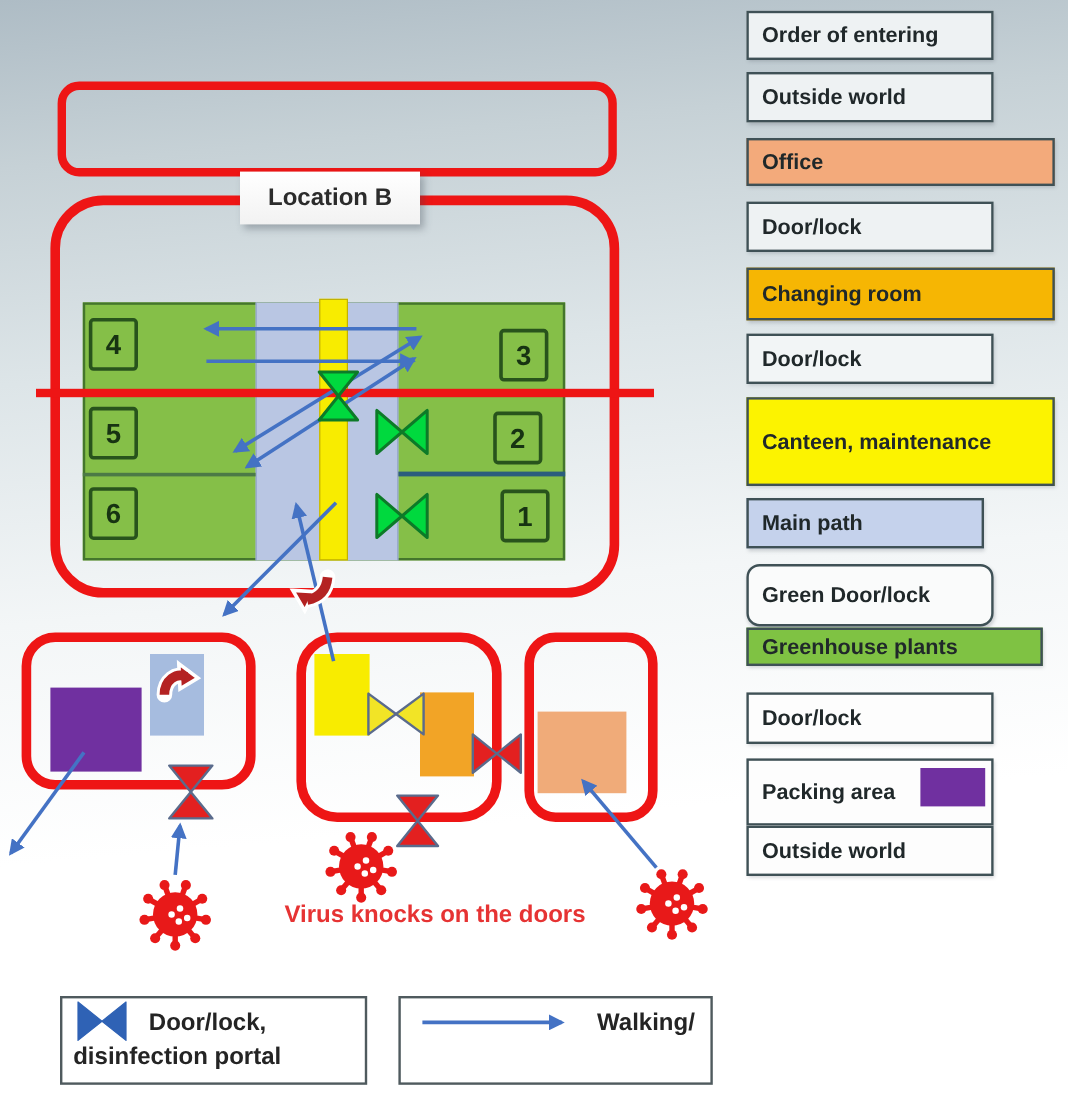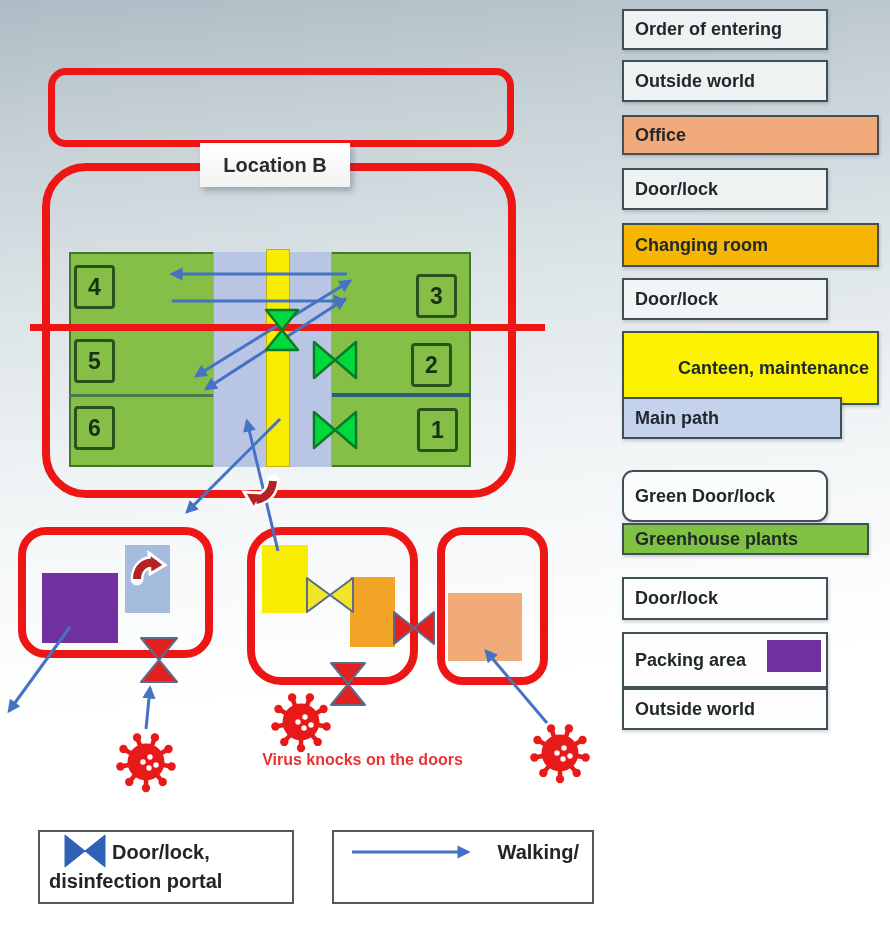--- a/index.html
+++ b/index.html
@@ -18,26 +18,26 @@
   .greenrect{background:#85bf48;border:2px solid #44762c;}
   .bluestrip{background:#b9c6e3;border-left:1px solid #93a5c8;border-right:1px solid #93a5c8;}
   .yellowbar{background:#f8ec00;border:1px solid #c2b200;}
   .numbox{position:absolute;box-sizing:border-box;width:41px;height:44px;background:#85bf48;
           border:3px solid #28531c;border-radius:4px;display:flex;align-items:center;justify-content:center;
           font-weight:bold;font-size:23px;color:#173312;}
   
   .side-item{position:absolute;box-sizing:border-box;left:622px;border:2px solid #3f5156;
              display:flex;flex-direction:column;justify-content:center;padding-left:11px;
              font-weight:bold;font-size:18px;color:#20282a;box-shadow:1px 2px 3px rgba(70,80,90,.25);}
-  .side-item .l2{margin-top:1px;margin-left:43px;}
+  .side-item .l2{margin-top:1px;}
   
   .legend-box{position:absolute;box-sizing:border-box;background:#ffffff;border:2px solid #4f5a5e;
               font-weight:bold;font-size:20px;color:#242424;}
   .lg-line{position:absolute;white-space:pre;}
-  .caption{position:absolute;font-weight:bold;font-size:16px;color:#e63333;text-align:center;}
+  .caption{position:absolute;font-weight:bold;font-size:20px;color:#e63333;text-align:center;}
   svg.overlay{position:absolute;left:0;top:0;width:890px;height:926px;pointer-events:none;}
 </style>
 </head>
 <body>
 
 <div class="stage">
 
   <div class="redbox" style="left:48px;top:68px;width:466px;height:79px;border-radius:18px;border-width:7px;"></div>
 
   <div class="redbox" style="left:42px;top:163px;width:474px;height:335px;border-radius:44px;"></div>
@@ -79,21 +79,21 @@
 
   <div class="redbox" style="left:247px;top:527px;width:171px;height:158px;border-radius:34px;"></div>
   <div class="abs" style="left:262px;top:545px;width:46px;height:68px;background:#f8ec00;"></div>
   <div class="abs" style="left:350px;top:577px;width:45px;height:70px;background:#f2a426;"></div>
 
   <div class="redbox" style="left:437px;top:527px;width:111px;height:158px;border-radius:26px;"></div>
   <div class="abs" style="left:448px;top:593px;width:74px;height:68px;background:#f0ab79;"></div>
 
   <div class="caption" style="left:205px;top:751px;width:315px;">Virus knocks on the doors</div>
 
-  <div class="legend-box" style="left:38px;top:830px;width:256px;height:74px;">
+  <div class="legend-box" style="left:50px;top:830px;width:256px;height:74px;">
     <div class="lg-line" style="left:72px;top:9px;">Door/lock,</div>
     <div class="lg-line" style="left:9px;top:38px;text-align:center;">disinfection portal</div>
   </div>
 
   <div class="legend-box" style="left:332px;top:830px;width:262px;height:74px;">
     <div class="lg-line" style="right:13px;top:9px;">Walking/</div>
   </div>
 
   <div id="sidebar">
       <div class="side-item" style="top: 9px; height: 41px; width: 206px; background: rgb(238, 242, 243);">
@@ -110,21 +110,21 @@
       </div>
       <div class="side-item" style="top: 223px; height: 44px; width: 257px; background: rgb(246, 182, 3);">
         <div>Changing room</div>
       </div>
       <div class="side-item" style="top: 278px; height: 42px; width: 206px; background: rgb(242, 245, 246);">
         <div>Door/lock</div>
       </div>
       <div class="side-item" style="top: 331px; height: 74px; width: 257px; background: rgb(252, 243, 0);">
         <div class="l2">Canteen, maintenance</div>
       </div>
-      <div class="side-item" style="top: 397px; height: 42px; width: 220px; background: rgb(197, 210, 236);">
+      <div class="side-item" style="top: 415px; height: 42px; width: 198px; background: rgb(197, 210, 236);">
         <div>Main path</div>
       </div>
       <div class="side-item" style="top: 470px; height: 52px; width: 206px; background: rgb(250, 251, 251); border-radius: 11px;">
         <div>Green Door/lock</div>
       </div>
       <div class="side-item" style="top: 523px; height: 32px; width: 247px; background: rgb(127, 194, 67);">
         <div>Greenhouse plants</div>
       </div>
       <div class="side-item" style="top: 577px; height: 43px; width: 206px; background: rgb(253, 253, 253);">
         <div>Door/lock</div>

